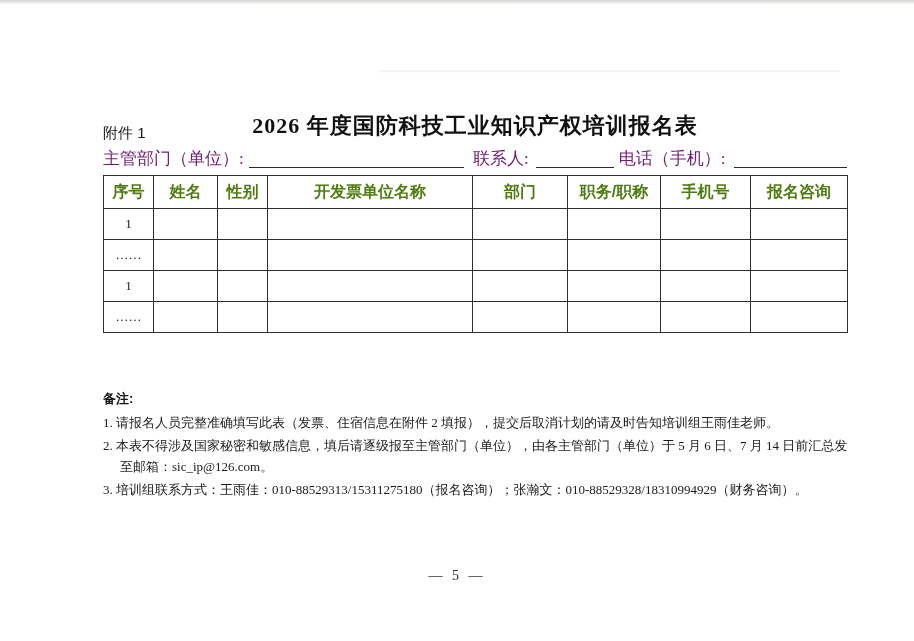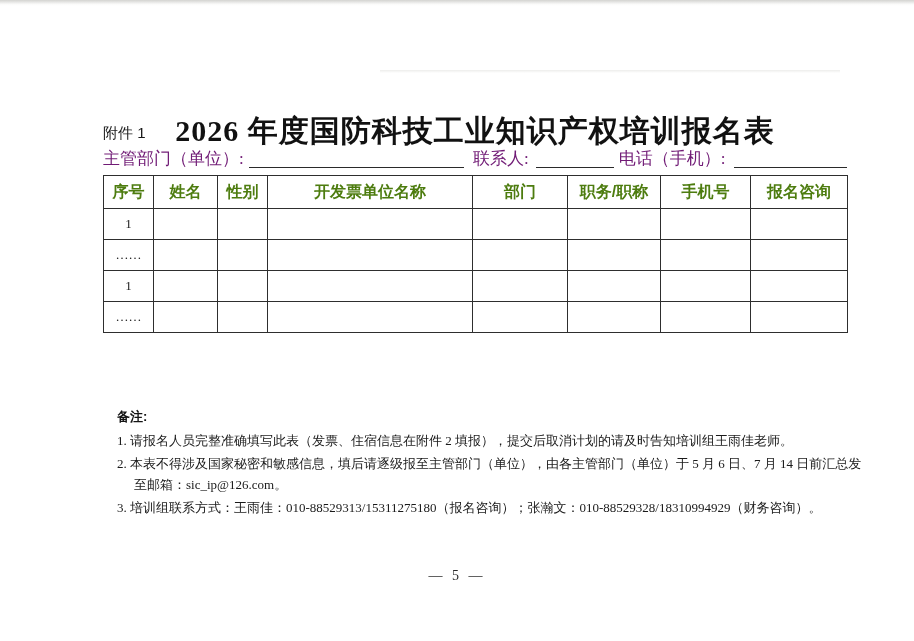--- a/index.html
+++ b/index.html
@@ -43,21 +43,21 @@
     margin-top: 48px;
   }
   .title {
     position: absolute;
     top: 111px;
     left: 0;
     width: 744px;
     text-align: center;
     font-family: "Liberation Serif", "DejaVu Serif", serif;
     font-weight: bold;
-    font-size: 30px;
+    font-size: 22px;
     letter-spacing: 1px;
     color: #111111;
     white-space: nowrap;
   }
   .info-line {
     position: absolute;
     top: 149px;
     left: 0;
     width: 744px;
     display: flex;
@@ -107,27 +107,26 @@
     color: #151515;
   }
   tr.data-row { height: 31px; }
   tr.data-row td {
     font-size: 13px;
     text-align: center;
     color: #222222;
   }
   .notes {
     position: absolute;
-    top: 406px;
+    top: 388px;
     left: 0;
     width: 746px;
     font-size: 13px;
     line-height: 21px;
     color: #1a1a1a;
-    margin-left: 14px;
   }
   .notes-heading {
     font-weight: bold;
     font-family: "Liberation Sans", "DejaVu Sans", sans-serif;
     font-size: 13px;
     margin-bottom: 3px;
     color: #141414;
   }
   .note {
     padding-left: 17px;

